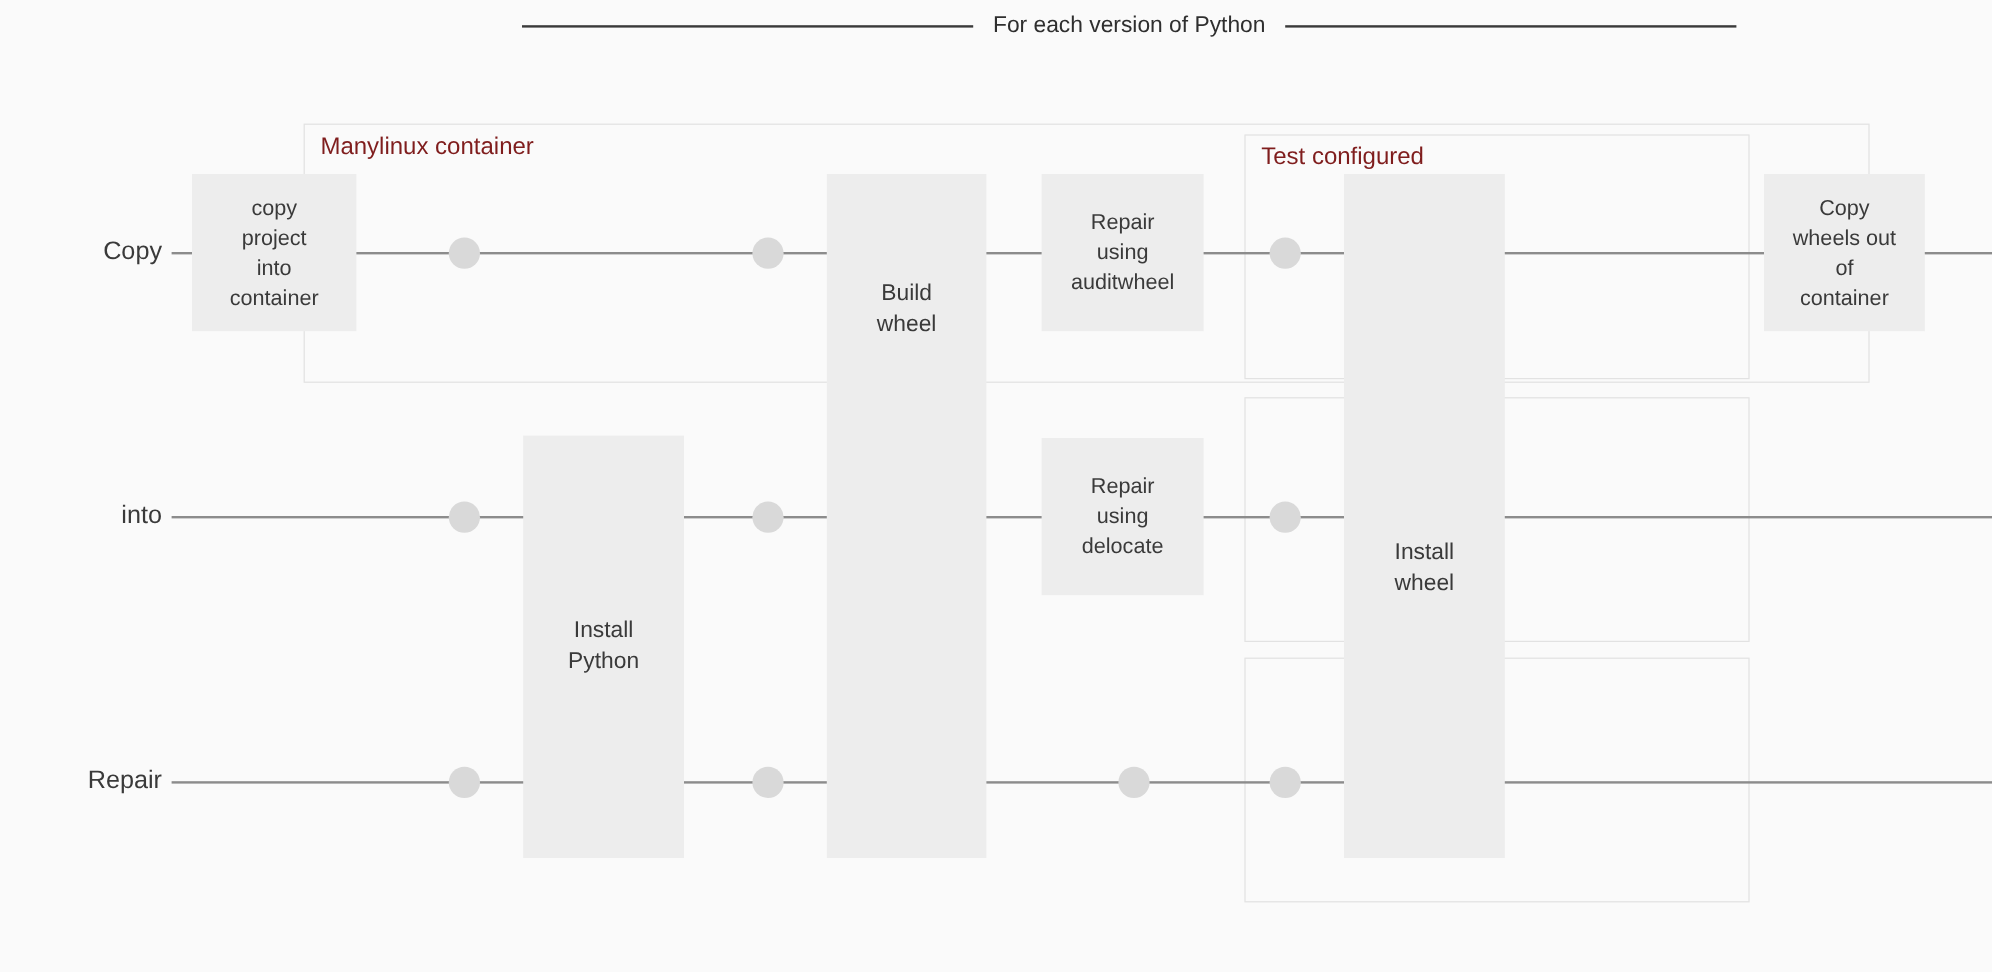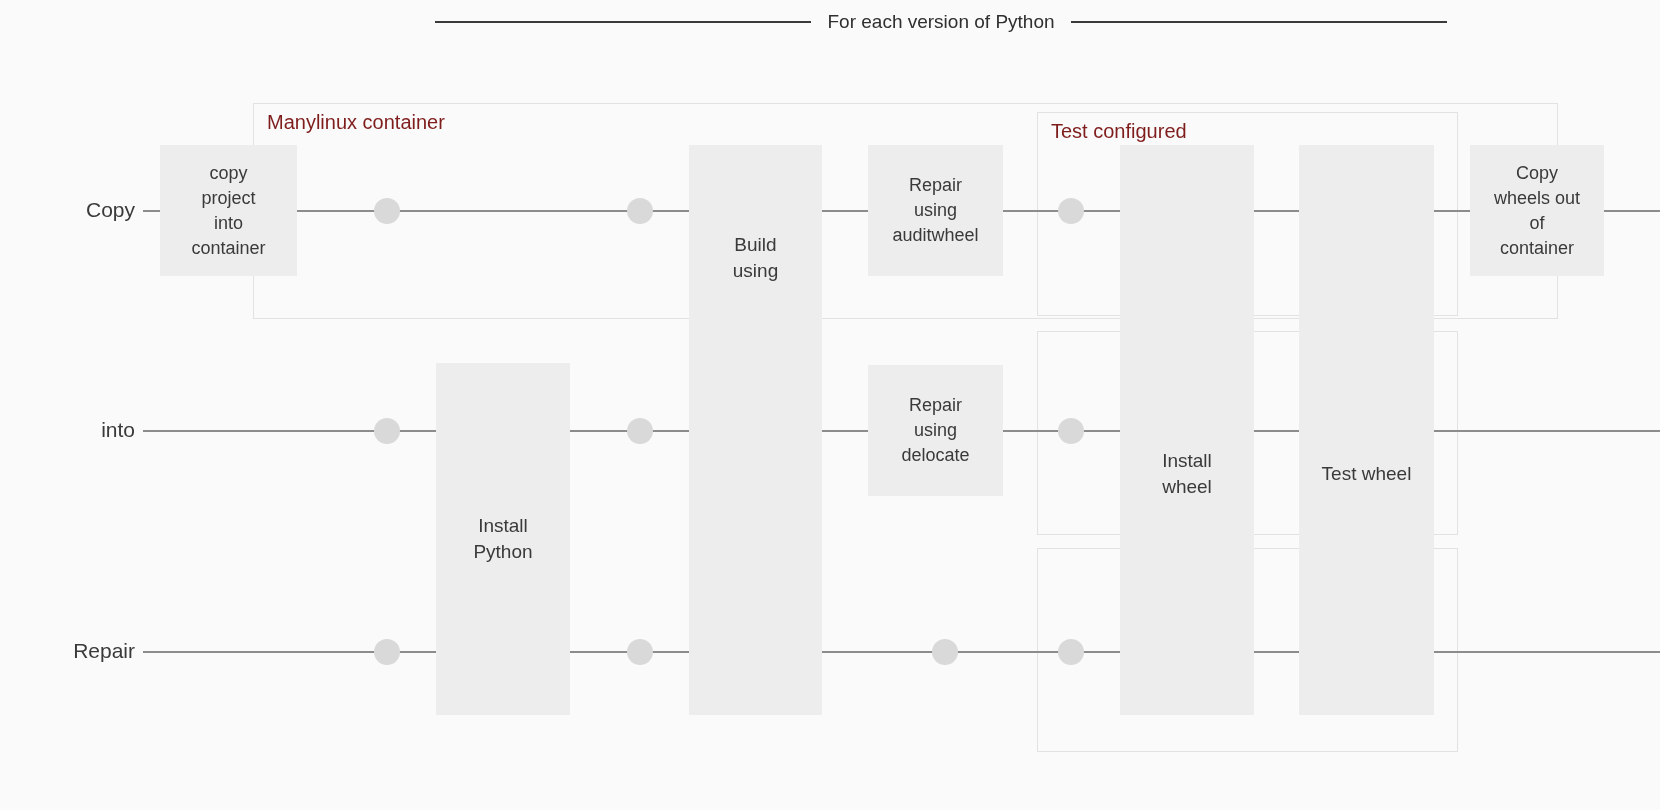--- a/index.html
+++ b/index.html
@@ -162,43 +162,40 @@
 container</span>
   </div>
 
   <div class="step-box" style="left:436px; top:363px; width:134px; height:352px;">
     <span class="step-text">Install
 Python</span>
   </div>
 
   <div class="step-box" style="left:689px; top:145px; width:133px; height:570px;">
     <span class="step-text" style="position:relative; top:-172px;">Build
-using</span>
+wheel</span>
   </div>
 
   <div class="step-box small" style="left:868px; top:145px; width:135px; height:131px;">
     <span class="step-text">Repair
 using
 auditwheel</span>
   </div>
 
   <div class="step-box small" style="left:868px; top:365px; width:135px; height:131px;">
     <span class="step-text">Repair
 using
 delocate</span>
   </div>
 
   <div class="step-box" style="left:1120px; top:145px; width:134px; height:570px;">
     <span class="step-text" style="position:relative; top:44px;">Install
 wheel</span>
   </div>
 
-  <div class="step-box" style="left:1299px; top:145px; width:135px; height:570px;">
-    <span class="step-text" style="position:relative; top:44px;">Test wheel</span>
-  </div>
 
   <div class="step-box small" style="left:1470px; top:145px; width:134px; height:131px;">
     <span class="step-text">Copy
 wheels out
 of
 container</span>
   </div>
 
 </div>
 

